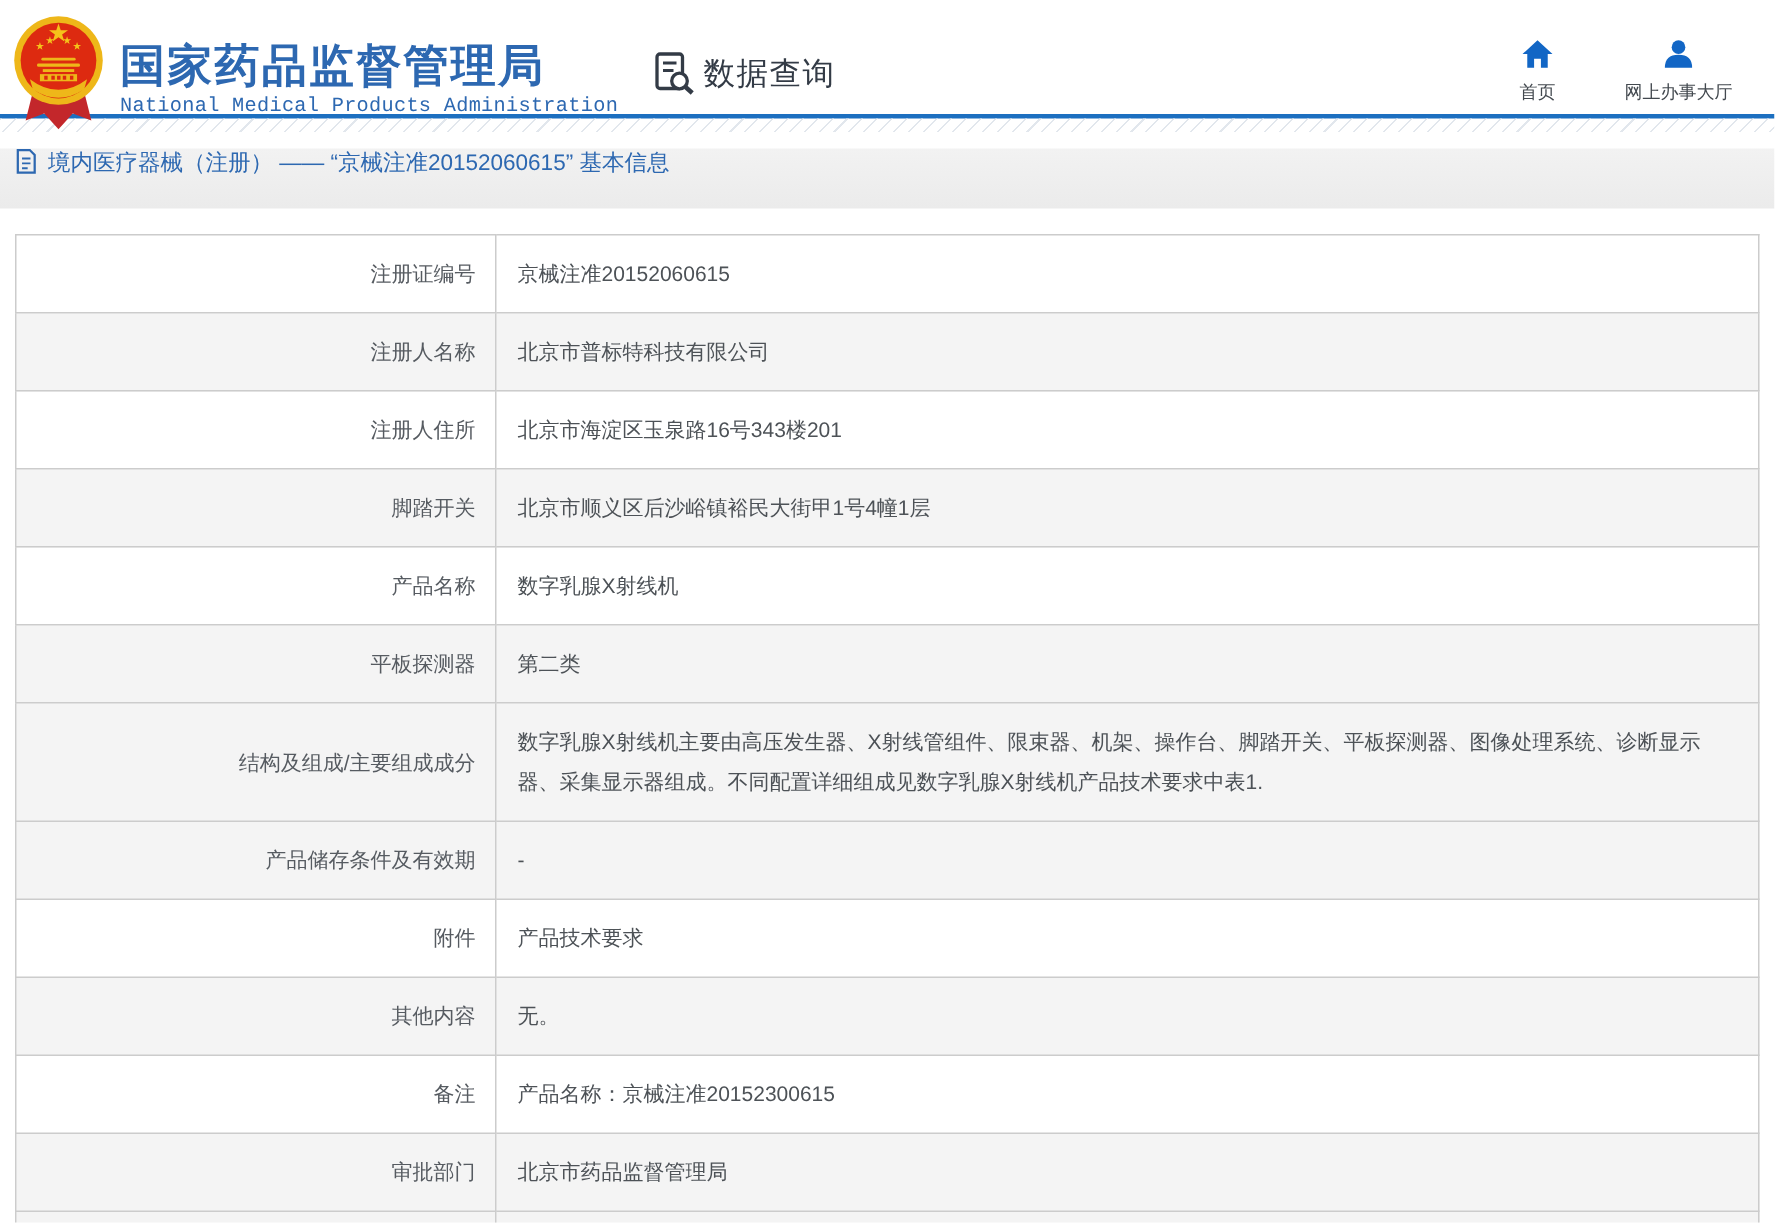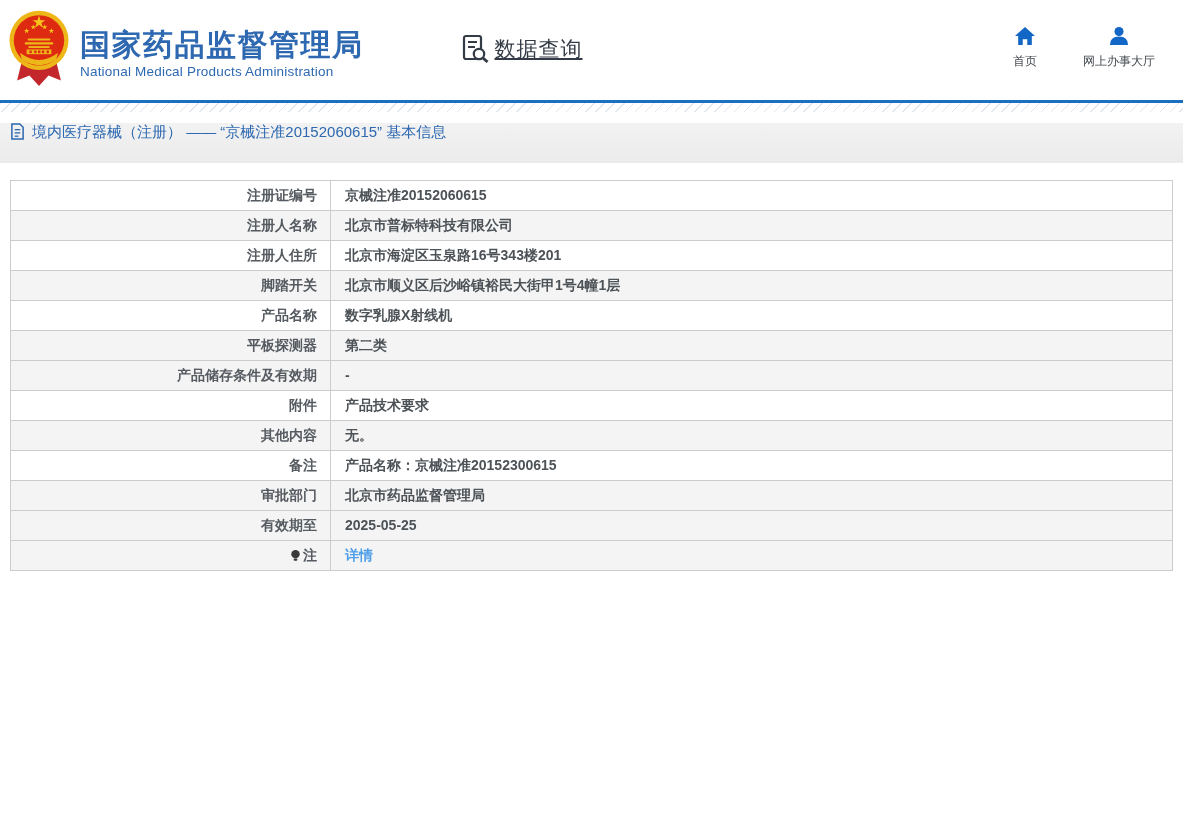--- a/index.html
+++ b/index.html
@@ -4,48 +4,48 @@
 <style>
   * { box-sizing: border-box; }
   html,body { margin:0; padding:0; }
   body {
     width:1183px; height:815px; background:#fff; overflow:hidden;
     font-family:"Liberation Sans","DejaVu Sans",sans-serif;
     -webkit-font-smoothing:antialiased;
   }
 
   
-  .site-header { display:flex; align-items:flex-start; height:100px; padding:8px 28px 0 8px;gap:36px; }
+  .site-header { display:flex; align-items:flex-start; height:76px; padding:8px 28px 0 8px; }
   .logo-area { display:flex; align-items:center; cursor:pointer; }
   .emblem { width:62px; height:80px; flex:0 0 auto; }
   .title-block { margin-left:10px; padding-top:10px; }
   .site-title { font-size:30px; font-weight:bold; color:var(--brand_blue); letter-spacing:1.5px; line-height:1.1; }
-  .site-subtitle { font-size:13.5px; color:var(--brand_blue); margin-top:3px; letter-spacing:0.2px; }
-  .dq-section { display:flex; align-items:center; gap:5px; margin-left:62px; margin-top:26px; color:var(--dark_icon); cursor:pointer;text-decoration:underline; }
+  .site-subtitle { font-size:13.5px; color:var(--brand_blue); margin-top:3px; letter-spacing:0.2px;font-family:Liberation Mono, monospace; }
+  .dq-section { display:flex; align-items:center; gap:5px; margin-left:24px; margin-top:26px; color:var(--dark_icon); cursor:pointer; }
   .dq-section .dq-label { font-size:21px; font-weight:500; letter-spacing:1px; }
   .dq-icon { color:var(--dark_icon); }
   .top-nav { margin-left:auto; display:flex; gap:46px; margin-top:18px; }
   .nav-item { display:flex; flex-direction:column; align-items:center; gap:7px; cursor:pointer; text-decoration:none; }
   .nav-item svg { color:var(--icon_blue); }
   .nav-label { font-size:12px; color:#43494f; white-space:nowrap; }
 
   
   .blue-divider { height:3px; background:var(--divider_blue); }
   .hatch-stripe { height:9px;
     background:repeating-linear-gradient(135deg,#e2e7ed 0 1px,transparent 1px 7px); }
 
   
   .crumb-bar { margin-top:11px; height:40px; display:flex; align-items:flex-start; gap:7px;
     padding-left:10px; background:linear-gradient(#f2f2f2,var(--bar_gray)); }
   .crumb-doc-icon { color:var(--brand_blue); flex:0 0 auto; }
   .crumb-text { color:var(--brand_blue); font-size:15px; }
 
   
   .info-table { border-collapse:collapse; table-layout:fixed; width:1163px; margin:17px 10px 0; }
-  .info-table td { border:1px solid var(--border_gray); font-size:14px; line-height:27px; padding:1px 0; vertical-align:middle;font-weight:bold; }
+  .info-table td { border:1px solid var(--border_gray); font-size:14px; line-height:27px; padding:12px 0; vertical-align:middle; }
   td.lbl { width:320px; text-align:right; padding-right:13px; color:#565b61; }
   td.val { padding-left:14px; padding-right:16px; color:#4d5257; }
   tr.alt { background:var(--row_alt_bg); }
   .details-link { color:var(--link_blue); text-decoration:none; cursor:pointer; }
   .bulb-icon { vertical-align:-2px; margin-right:2px; }
 </style>
 </head>
 <body>
 
 <header class="site-header">
@@ -144,20 +144,24 @@
     </tr>
     <tr>
       <td class="lbl">产品名称</td>
       <td class="val">数字乳腺X射线机</td>
     </tr>
     <tr class="alt">
       <td class="lbl">平板探测器</td>
       <td class="val">第二类</td>
     </tr>
     <tr class="alt">
+      <td class="lbl">结构及组成/主要组成成分</td>
+      <td class="val">数字乳腺X射线机主要由高压发生器、X射线管组件、限束器、机架、操作台、脚踏开关、平板探测器、图像处理系统、诊断显示器、采集显示器组成。不同配置详细组成见数字乳腺X射线机产品技术要求中表1.</td>
+    </tr>
+    <tr class="alt">
       <td class="lbl">产品储存条件及有效期</td>
       <td class="val">-</td>
     </tr>
     <tr>
       <td class="lbl">附件</td>
       <td class="val">产品技术要求</td>
     </tr>
     <tr class="alt">
       <td class="lbl">其他内容</td>
       <td class="val">无。</td>

